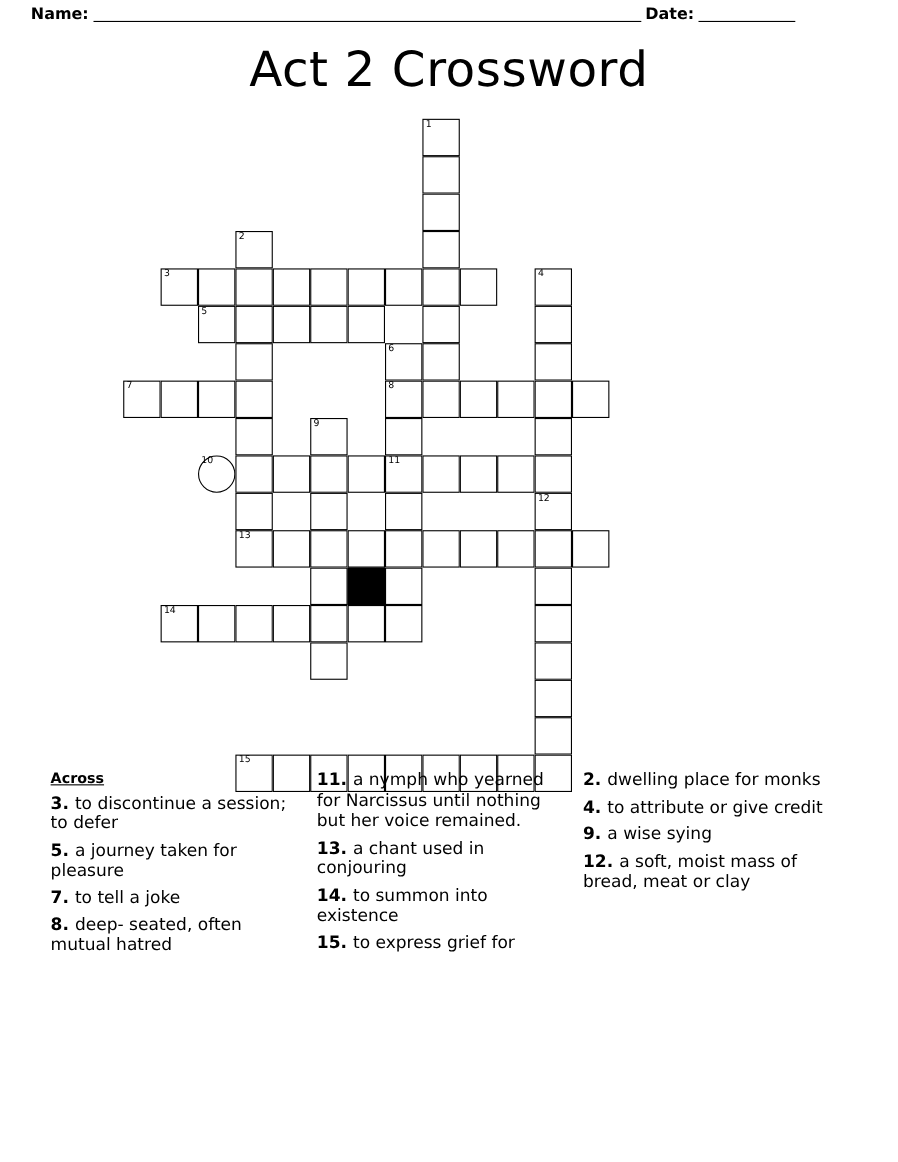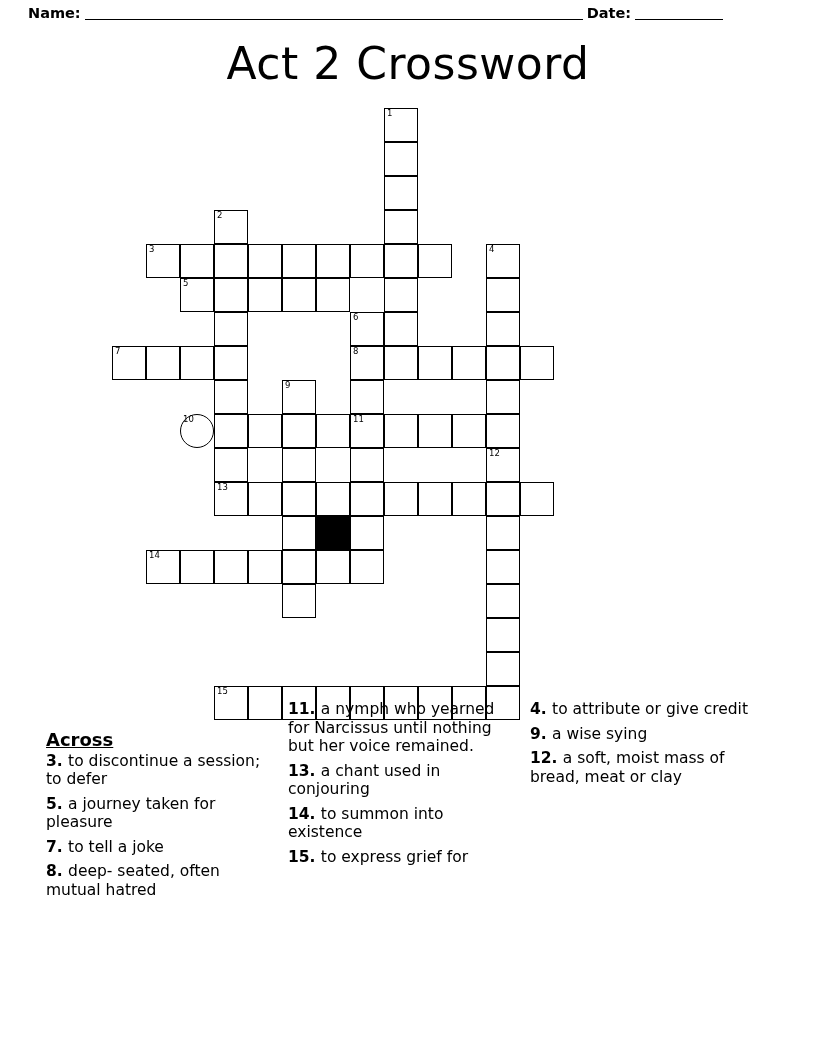--- a/index.html
+++ b/index.html
@@ -90,24 +90,23 @@
     font-size: 15.5px;
     line-height: 18.5px;
   }
   .col-a { left: 46px;  top: 0px;  width: 228px; }
   .col-b { left: 288px; top: 0px;  width: 228px; }
   .col-c { left: 530px; top: 0px;  width: 228px; }
 
   .clue-head {
     font-weight: bold;
     text-decoration: underline;
-    font-size: 18px;
+    font-size: 13px;
     margin-bottom: 2px;
     display: block;
-    margin-top: 31px;
   }
   .clue {
     margin: 0 0 6px 0;
     display: block;
   }
   .clue .n { font-weight: bold; }
 </style>
 </head>
 <body>
 
@@ -255,18 +254,19 @@
   <div class="clue-col col-b">
     <div id="across-col-2">
         <p class="clue"><span class="n">11. </span><span>a nymph who yearned for Narcissus until nothing but her voice remained.</span></p>
         <p class="clue"><span class="n">13. </span><span>a chant used in conjouring</span></p>
         <p class="clue"><span class="n">14. </span><span>to summon into existence</span></p>
         <p class="clue"><span class="n">15. </span><span>to express grief for</span></p>
       </div>
   </div>
   <div class="clue-col col-c">
     <div id="down-col">
+        <p class="clue"><span class="n">2. </span><span>dwelling place for monks</span></p>
         <p class="clue"><span class="n">4. </span><span>to attribute or give credit</span></p>
         <p class="clue"><span class="n">9. </span><span>a wise sying</span></p>
         <p class="clue"><span class="n">12. </span><span>a soft, moist mass of bread, meat or clay</span></p>
       </div>
   </div>
 </div>
 
 </body></html>

